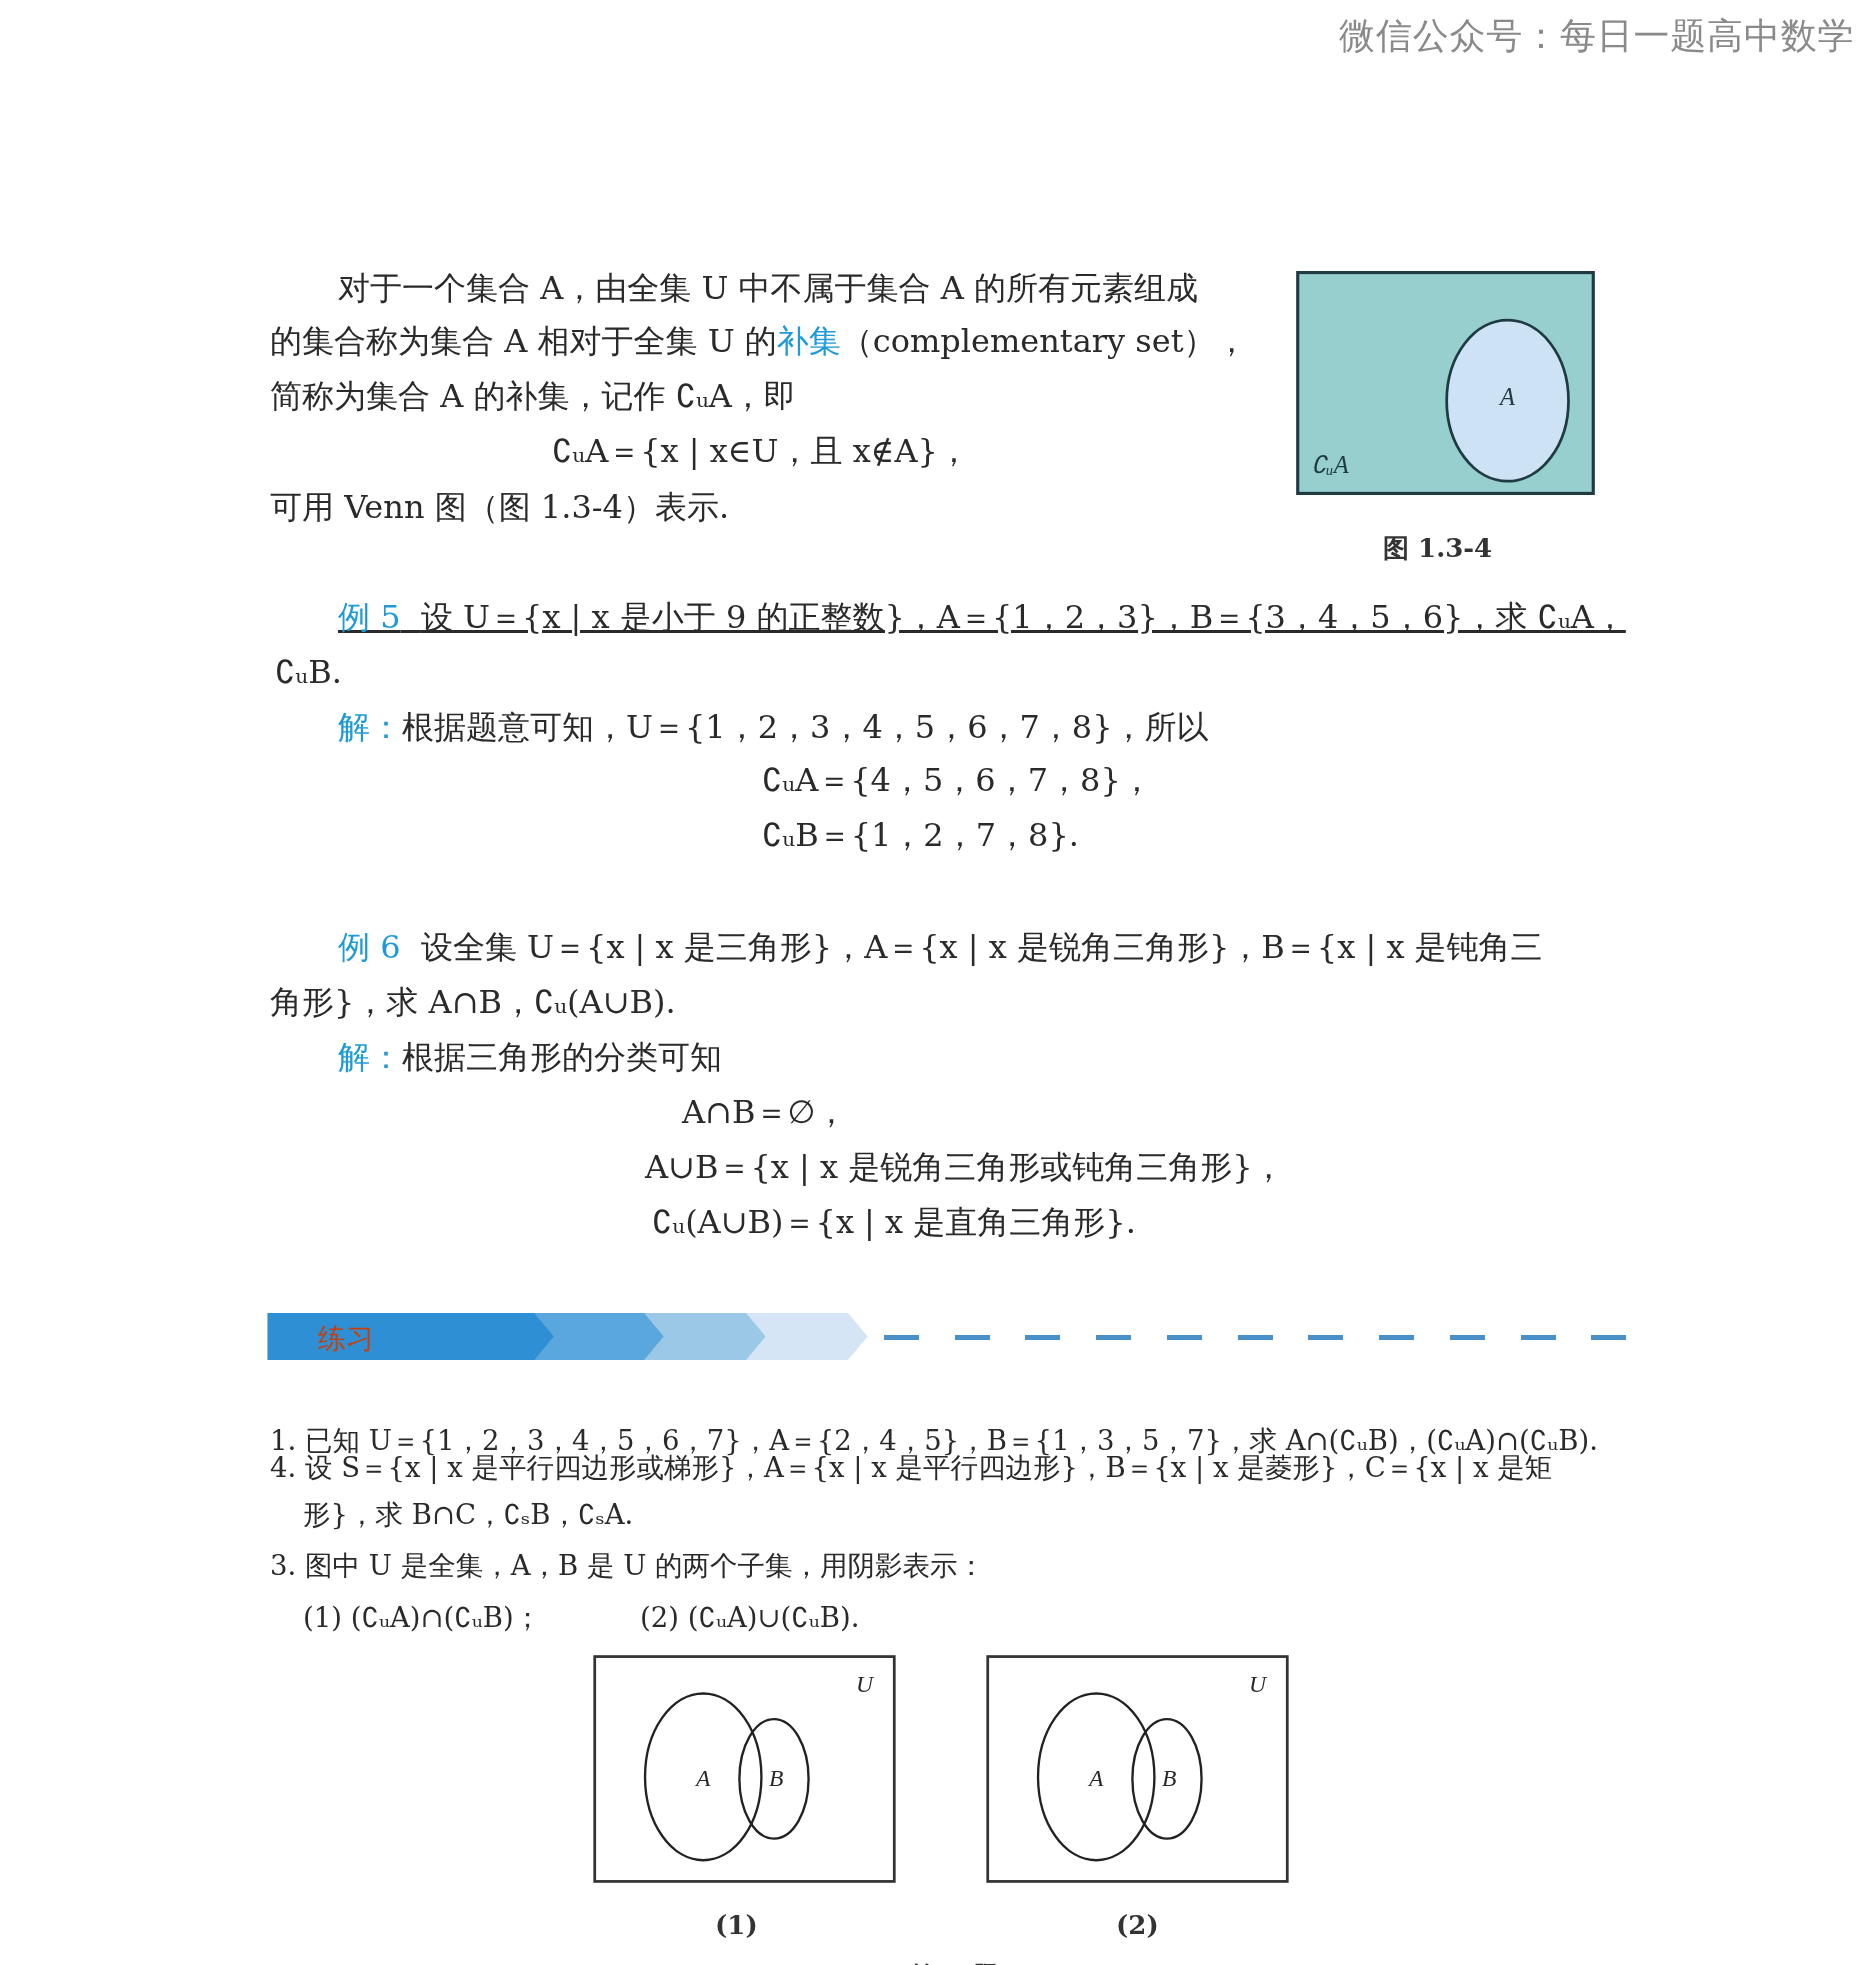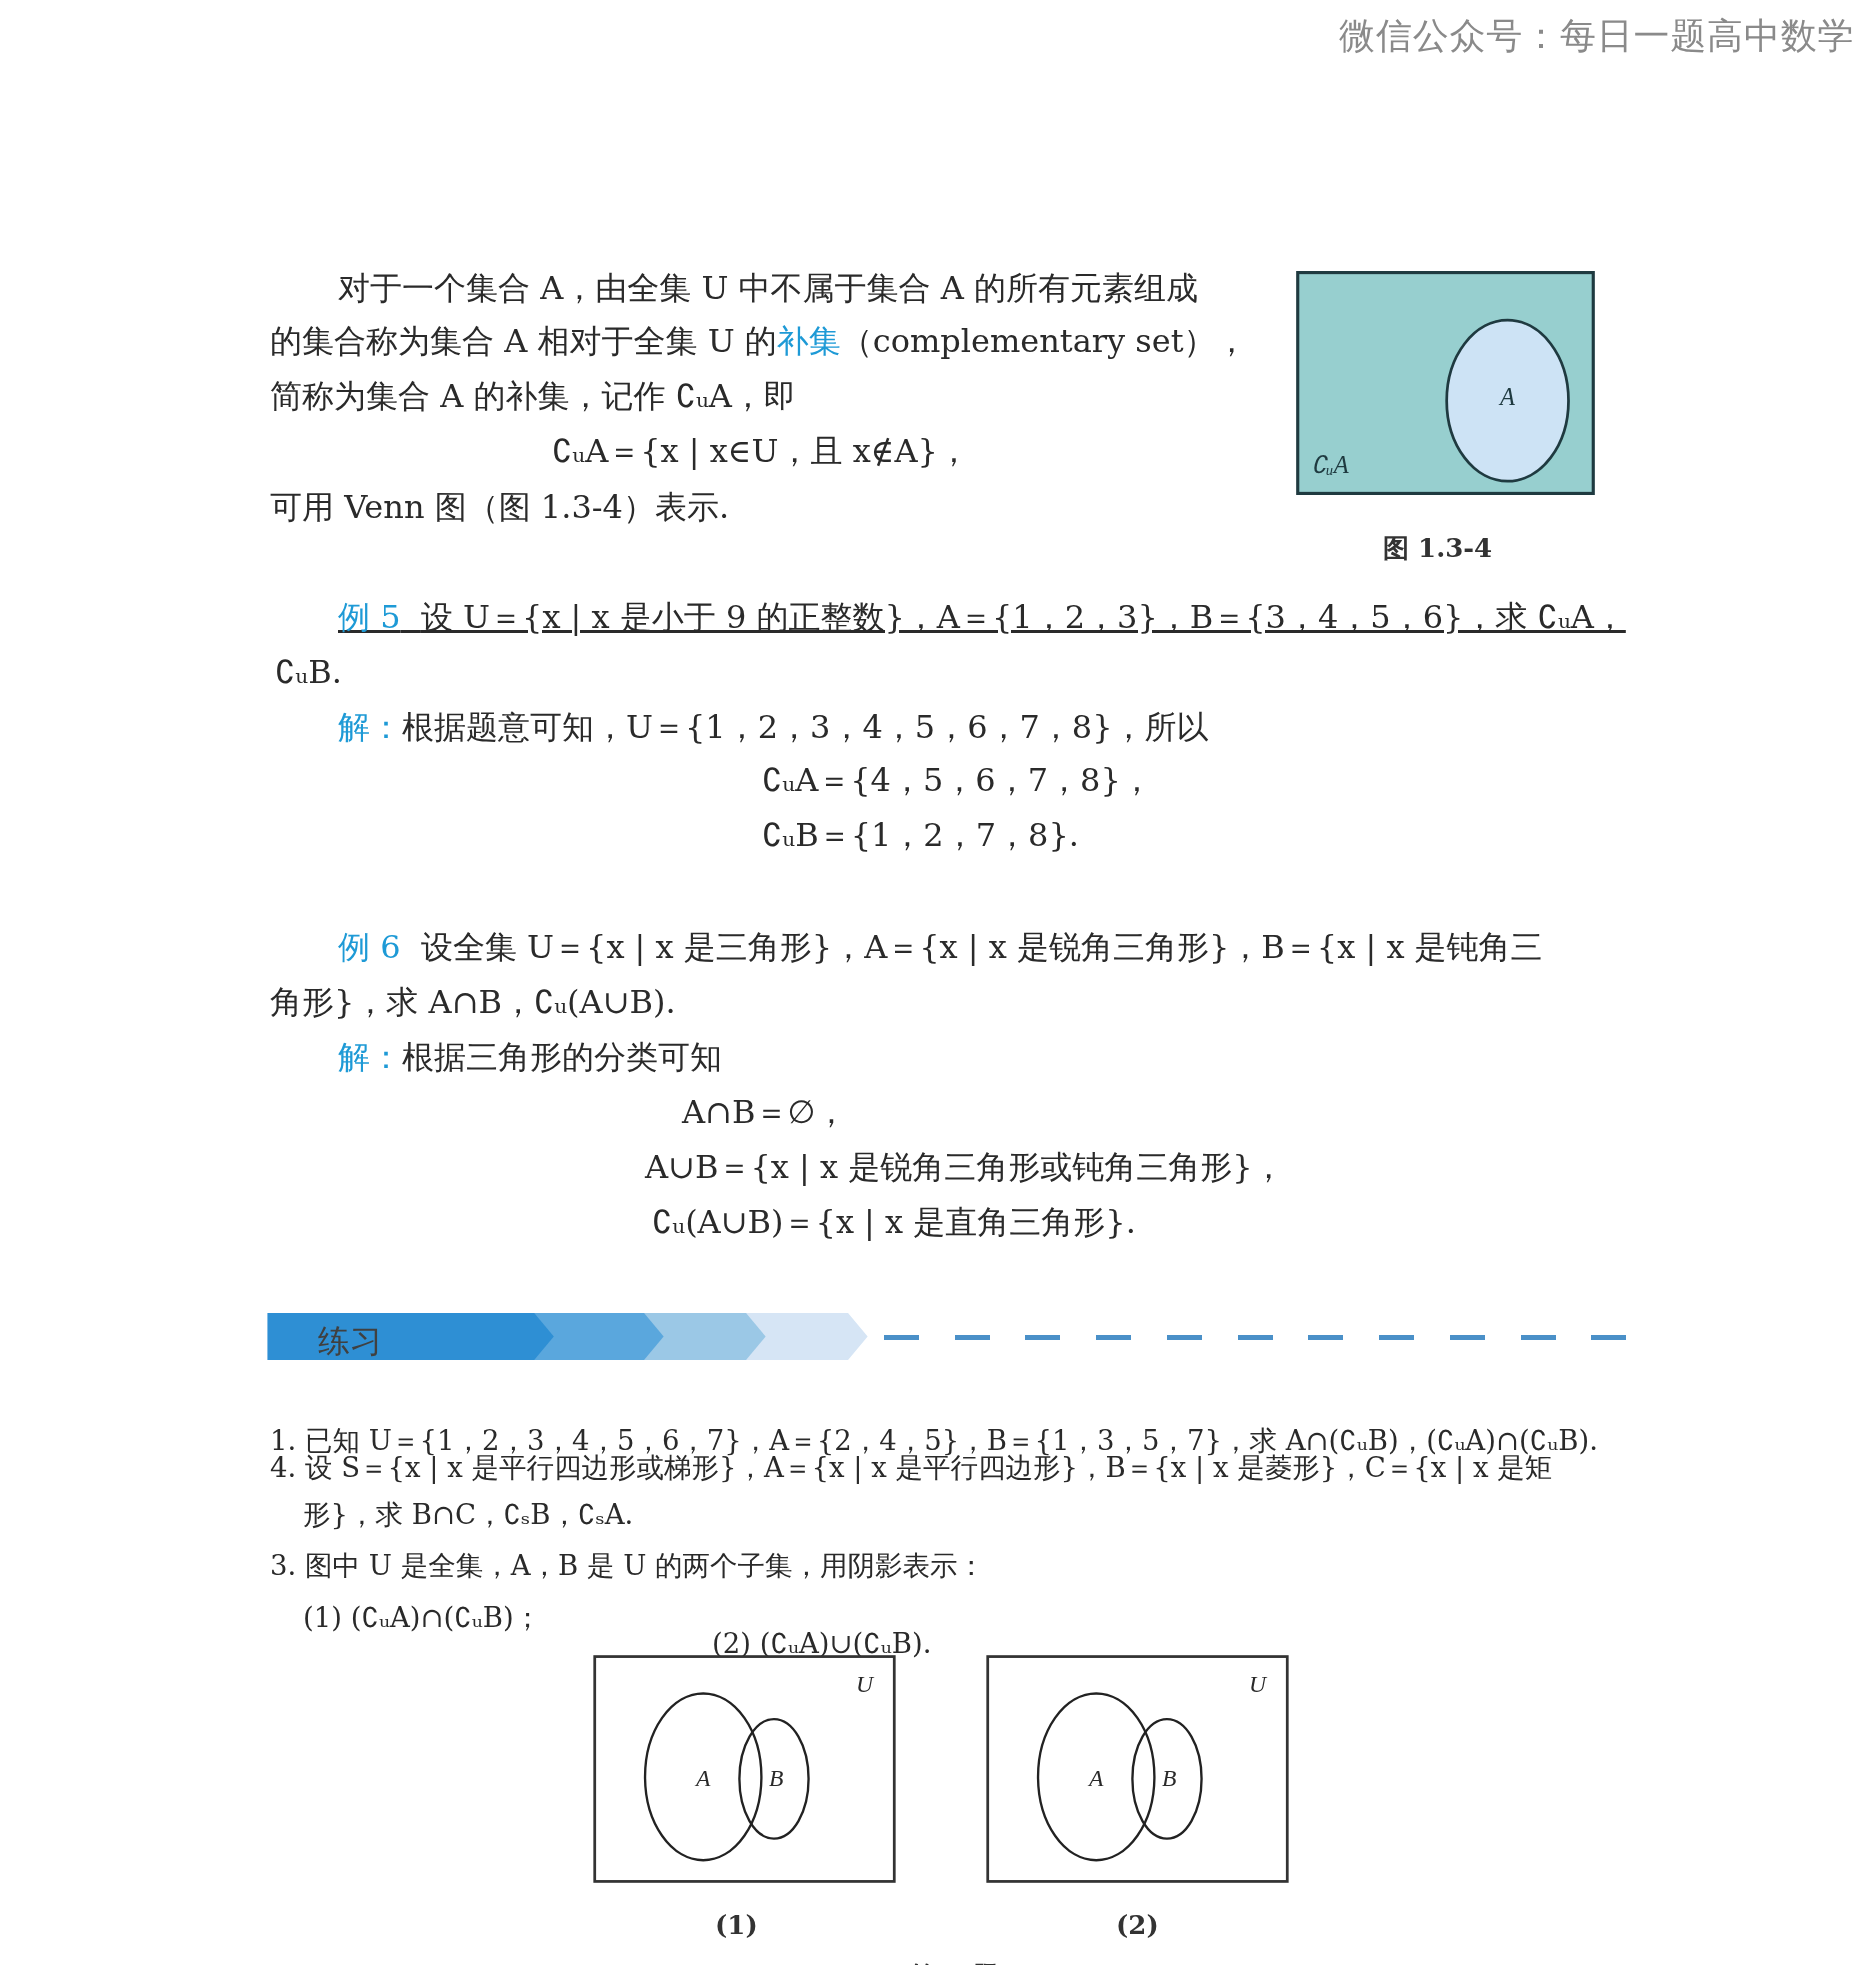--- a/index.html
+++ b/index.html
@@ -68,42 +68,42 @@
 <div class="line" style="left:645px; top:1151px;">A∪B＝{x | x 是锐角三角形或钝角三角形}，</div>
 <div class="line" style="left:652px; top:1206px;">∁ᵤ(A∪B)＝{x | x 是直角三角形}.</div>
 
 <div class="abs practice-bar">
   <svg width="605" height="51" viewBox="0 0 1540 130">
     <polygon points="820,0 1480,0 1530,60 1480,120 820,120 870,60" fill="#d6e5f5"></polygon>
     <polygon points="560,0 1220,0 1270,60 1220,120 560,120" fill="#9bc8e6"></polygon>
     <polygon points="300,0 960,0 1010,60 960,120 300,120" fill="#5aa7dd"></polygon>
     <polygon points="0,0 680,0 730,60 680,120 0,120" fill="#2e8fd4"></polygon>
   </svg>
-  <div class="abs" style="left:51px; top:7px; font-size:32px; color:#404040; font-family:Liberation Sans, sans-serif;">练习</div>
+  <div class="abs" style="left:51px; top:7px; font-size:28px; color:#c2410c; font-family:Liberation Sans, sans-serif;">练习</div>
 </div>
 <div class="dash-row" style="left:884px; top:1335px; width:747px;">
   <div class="dash" style="left:0px"></div>
     <div class="dash" style="left:71px"></div>
     <div class="dash" style="left:141px"></div>
   <div class="dash" style="left:212px"></div>
     <div class="dash" style="left:283px"></div>
     <div class="dash" style="left:354px"></div>
   <div class="dash" style="left:424px"></div>
     <div class="dash" style="left:495px"></div>
     <div class="dash" style="left:566px"></div>
   <div class="dash" style="left:637px"></div>
     <div class="dash" style="left:707px"></div>
 </div>
 
 <div class="line small" style="left:270px; top:1403px;margin-top:24px;">1. 已知 U＝{1，2，3，4，5，6，7}，A＝{2，4，5}，B＝{1，3，5，7}，求 A∩(∁ᵤB)，(∁ᵤA)∩(∁ᵤB).</div>
 <div class="line small" style="left:270px; top:1454px;">4. 设 S＝{x | x 是平行四边形或梯形}，A＝{x | x 是平行四边形}，B＝{x | x 是菱形}，C＝{x | x 是矩</div>
 <div class="line small" style="left:303px; top:1501px;">形}，求 B∩C，∁ₛB，∁ₛA.</div>
 <div class="line small" style="left:270px; top:1552px;">3. 图中 U 是全集，A，B 是 U 的两个子集，用阴影表示：</div>
 <div class="line small" style="left:303px; top:1604px;">(1) (∁ᵤA)∩(∁ᵤB)；</div>
-<div class="line small" style="left:712px; top:1604px;margin-top:26px;">(2) (∁ᵤA)∪(∁ᵤB).</div>
+<div class="line small" style="left:640px; top:1604px;">(2) (∁ᵤA)∪(∁ᵤB).</div>
 
 <div class="abs" style="left:593px; top:1655px; width:303px; height:228px;">
   <svg width="303" height="228" viewBox="0 0 770 580">
     <rect x="4" y="4" width="762" height="572" fill="#ffffff" stroke="#333" stroke-width="7"></rect>
     <ellipse cx="280" cy="310" rx="148" ry="212" fill="none" stroke="#222" stroke-width="6"></ellipse>
     <ellipse cx="460" cy="315" rx="88" ry="152" fill="none" stroke="#222" stroke-width="6"></ellipse>
   </svg>
   <div class="abs i" style="left:263px; top:15.7px; font-size:23.6px;">U</div>
   <div class="abs i" style="left:103px; top:110px; font-size:23.6px;">A</div>
   <div class="abs i" style="left:176px; top:110px; font-size:23.6px;">B</div>

